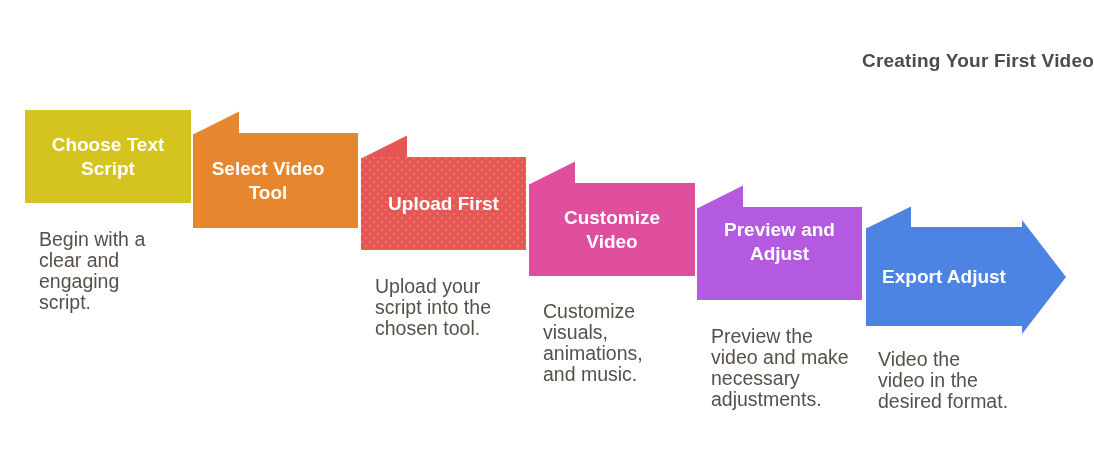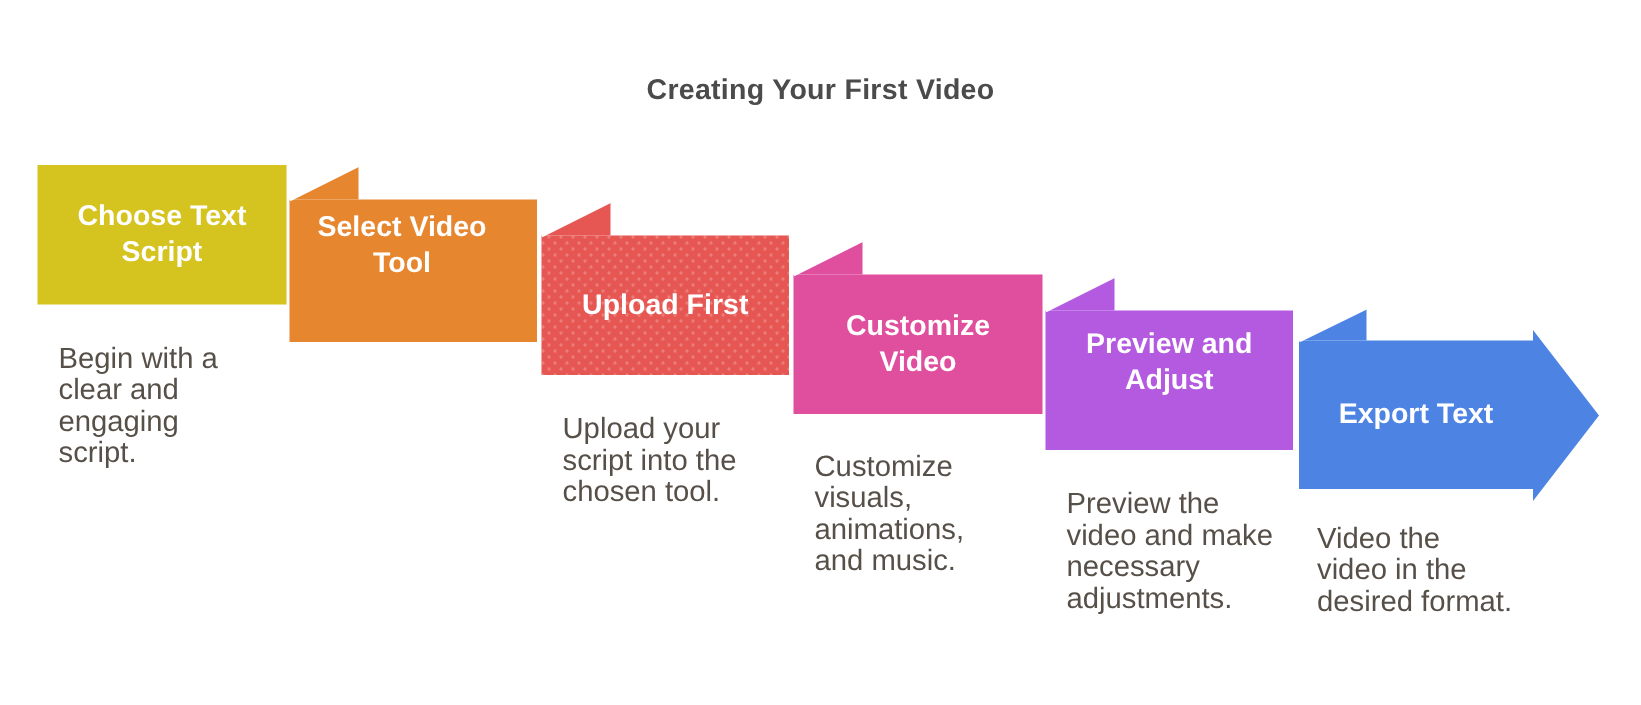--- a/index.html
+++ b/index.html
@@ -12,21 +12,21 @@
     width: 1094px;
     height: 470px;
     background: #ffffff;
     overflow: hidden;
   }
   .title {
     position: absolute;
     left: 0;
     top: 50px;
     width: 100%;
-    text-align: center;
+    text-align: right;
     font-size: 19px;
     font-weight: bold;
     color: #4b4b4b;
     letter-spacing: 0.2px;
   }
   .svg-layer {
     position: absolute;
     left: 0;
     top: 0;
   }
@@ -85,28 +85,28 @@
     <rect x="697" y="207" width="165" height="93" fill="#b45ae0"></rect>
     <line x1="697" y1="207" x2="743" y2="184" stroke="#ffffff" stroke-width="2.6"></line>
 
     <polygon points="866,227 911,205 911,227" fill="#4d83e3"></polygon>
     <polygon points="866,227 1022,227 1022,220 1066,277 1022,334 1022,326 866,326" fill="#4d83e3"></polygon>
     <line x1="866" y1="227" x2="911" y2="205" stroke="#ffffff" stroke-width="2.6"></line>
   </svg>
 
   <div class="step-label" style="left:25px;  top:110px; width:166px; height:93px;">Choose Text
 Script</div>
-  <div class="step-label" style="left:193px; top:116px; width:150px; height:95px;">Select Video
+  <div class="step-label" style="left:193px; top:133px; width:150px; height:95px;">Select Video
 Tool</div>
   <div class="step-label" style="left:361px; top:157px; width:165px; height:93px;">Upload First</div>
   <div class="step-label" style="left:529px; top:183px; width:166px; height:93px;">Customize
 Video</div>
   <div class="step-label" style="left:697px; top:207px; width:165px; height:70px;">Preview and
 Adjust</div>
-  <div class="step-label" style="left:866px; top:227px; width:156px; height:99px;">Export Text</div>
+  <div class="step-label" style="left:866px; top:227px; width:156px; height:99px;">Export Adjust</div>
 
   <div class="step-desc" style="left:39px;  top:229px;">Begin with a
 clear and
 engaging
 script.</div>
   <div class="step-desc" style="left:375px; top:276px;">Upload your
 script into the
 chosen tool.</div>
   <div class="step-desc" style="left:543px; top:301px;">Customize
 visuals,

